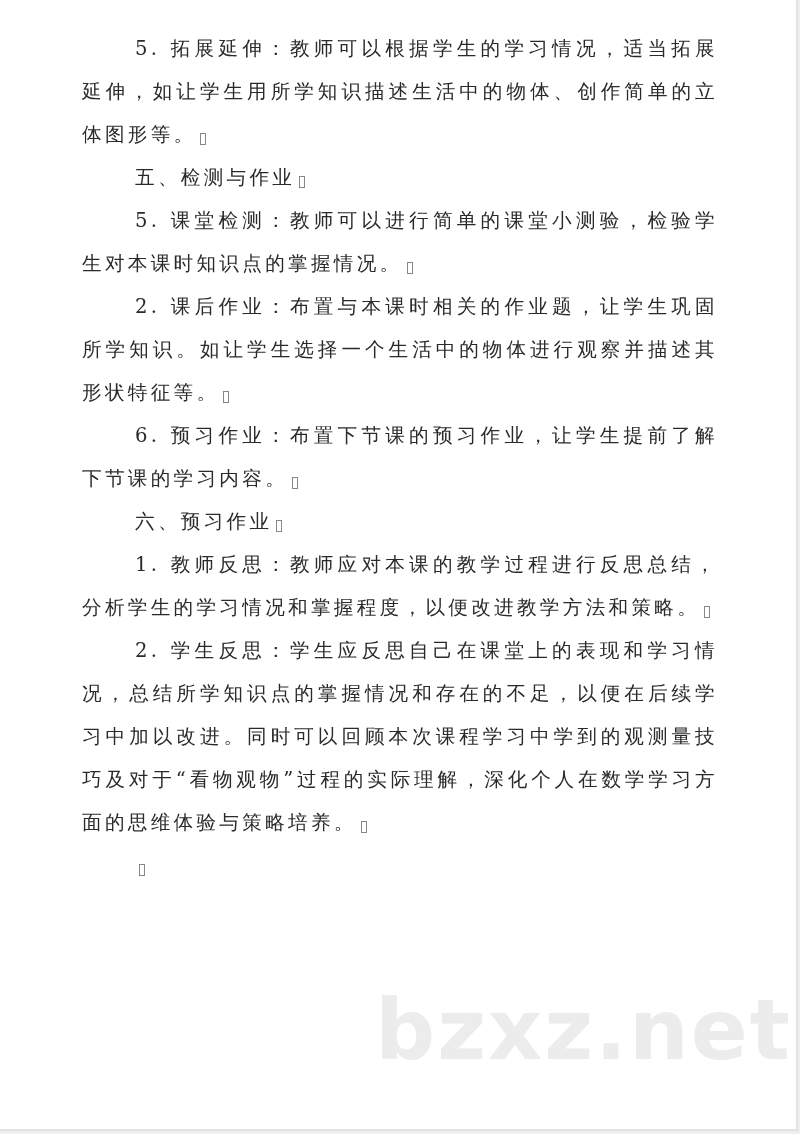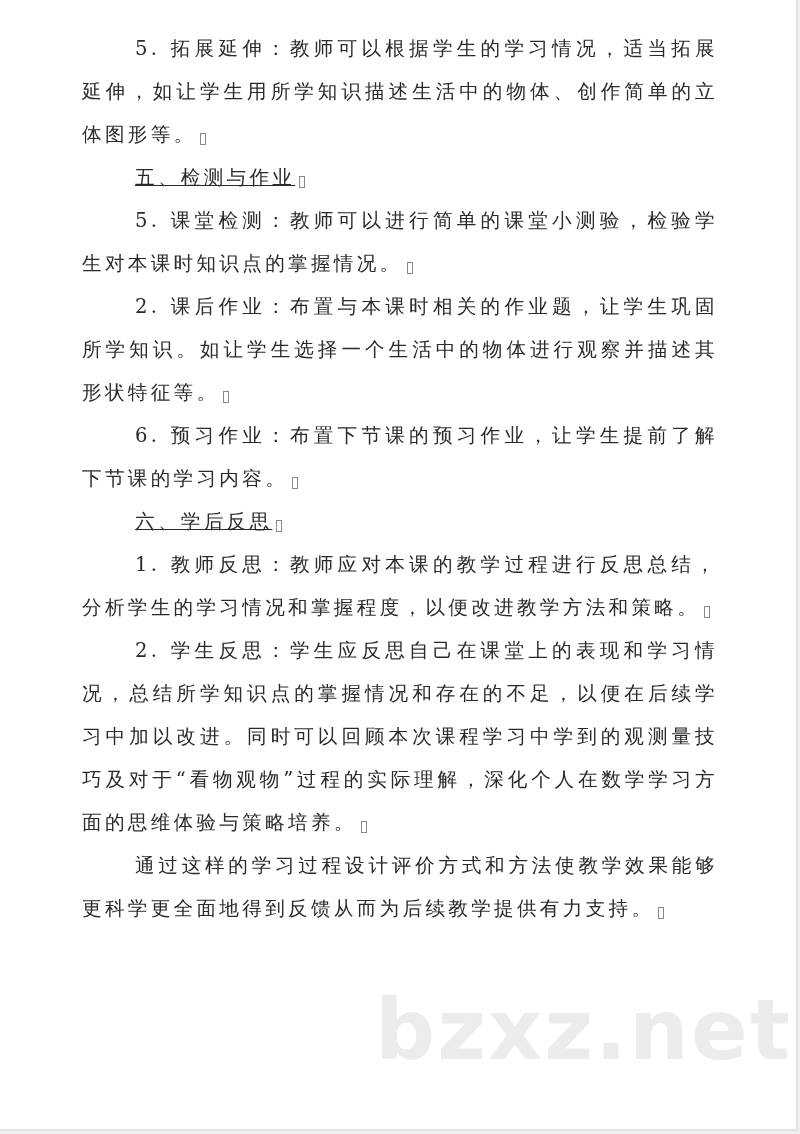--- a/index.html
+++ b/index.html
@@ -15,21 +15,21 @@
     .content {
       position: absolute; left: 82px; top: 27px; width: 636px;
       font-family: "DejaVu Serif", "Liberation Serif", serif;
       font-size: 19.6px; color: #2a2a2a;
       letter-spacing: 3.3px;
     }
     .para {
       margin: 0; line-height: 43px; text-indent: 53px;
       text-align: justify;
     }
-    .para.head { margin: 0; text-decoration: underline; }
+    .para.head { margin: 0; }
     .mark {
       display: inline-block; width: 4px; height: 10px;
       border: 1px solid #888; margin-left: 4px; vertical-align: -4px;
       text-indent: 0;
     }
     .watermark {
       position: absolute; left: 375px; top: 988px;
       font-family: "DejaVu Sans", "Liberation Sans", sans-serif;
       font-weight: bold; font-size: 84px; color: #ececec;
       letter-spacing: 2px; line-height: 1;
@@ -38,19 +38,19 @@
 </head>
 <body>
 
 <div class="page">
   <div class="content">
     <p class="para"><span>5. 拓展延伸：教师可以根据学生的学习情况，适当拓展延伸，如让学生用所学知识描述生活中的物体、创作简单的立体图形等。</span><span class="mark"></span></p>
     <p class="para head"><span>五、检测与作业</span><span class="mark"></span></p>
     <p class="para"><span>5. 课堂检测：教师可以进行简单的课堂小测验，检验学生对本课时知识点的掌握情况。</span><span class="mark"></span></p>
     <p class="para"><span>2. 课后作业：布置与本课时相关的作业题，让学生巩固所学知识。如让学生选择一个生活中的物体进行观察并描述其形状特征等。</span><span class="mark"></span></p>
     <p class="para"><span>6. 预习作业：布置下节课的预习作业，让学生提前了解下节课的学习内容。</span><span class="mark"></span></p>
-    <p class="para head"><span>六、学后反思</span><span class="mark"></span></p>
+    <p class="para head"><span>六、预习作业</span><span class="mark"></span></p>
     <p class="para"><span>1. 教师反思：教师应对本课的教学过程进行反思总结，分析学生的学习情况和掌握程度，以便改进教学方法和策略。</span><span class="mark"></span></p>
     <p class="para"><span>2. 学生反思：学生应反思自己在课堂上的表现和学习情况，总结所学知识点的掌握情况和存在的不足，以便在后续学习中加以改进。同时可以回顾本次课程学习中学到的观测量技巧及对于“看物观物”过程的实际理解，深化个人在数学学习方面的思维体验与策略培养。</span><span class="mark"></span></p>
-    <p class="para"><span>通过这样的学习过程设计评价方式和方法使教学效果能够更科学更全面地得到反馈从而为后续教学提供有力支持。</span><span class="mark"></span></p>
+    <p class="para"><span class="mark"></span></p>
   </div>
   <div class="watermark">bzxz.net</div>
 </div>
 
 </body></html>

